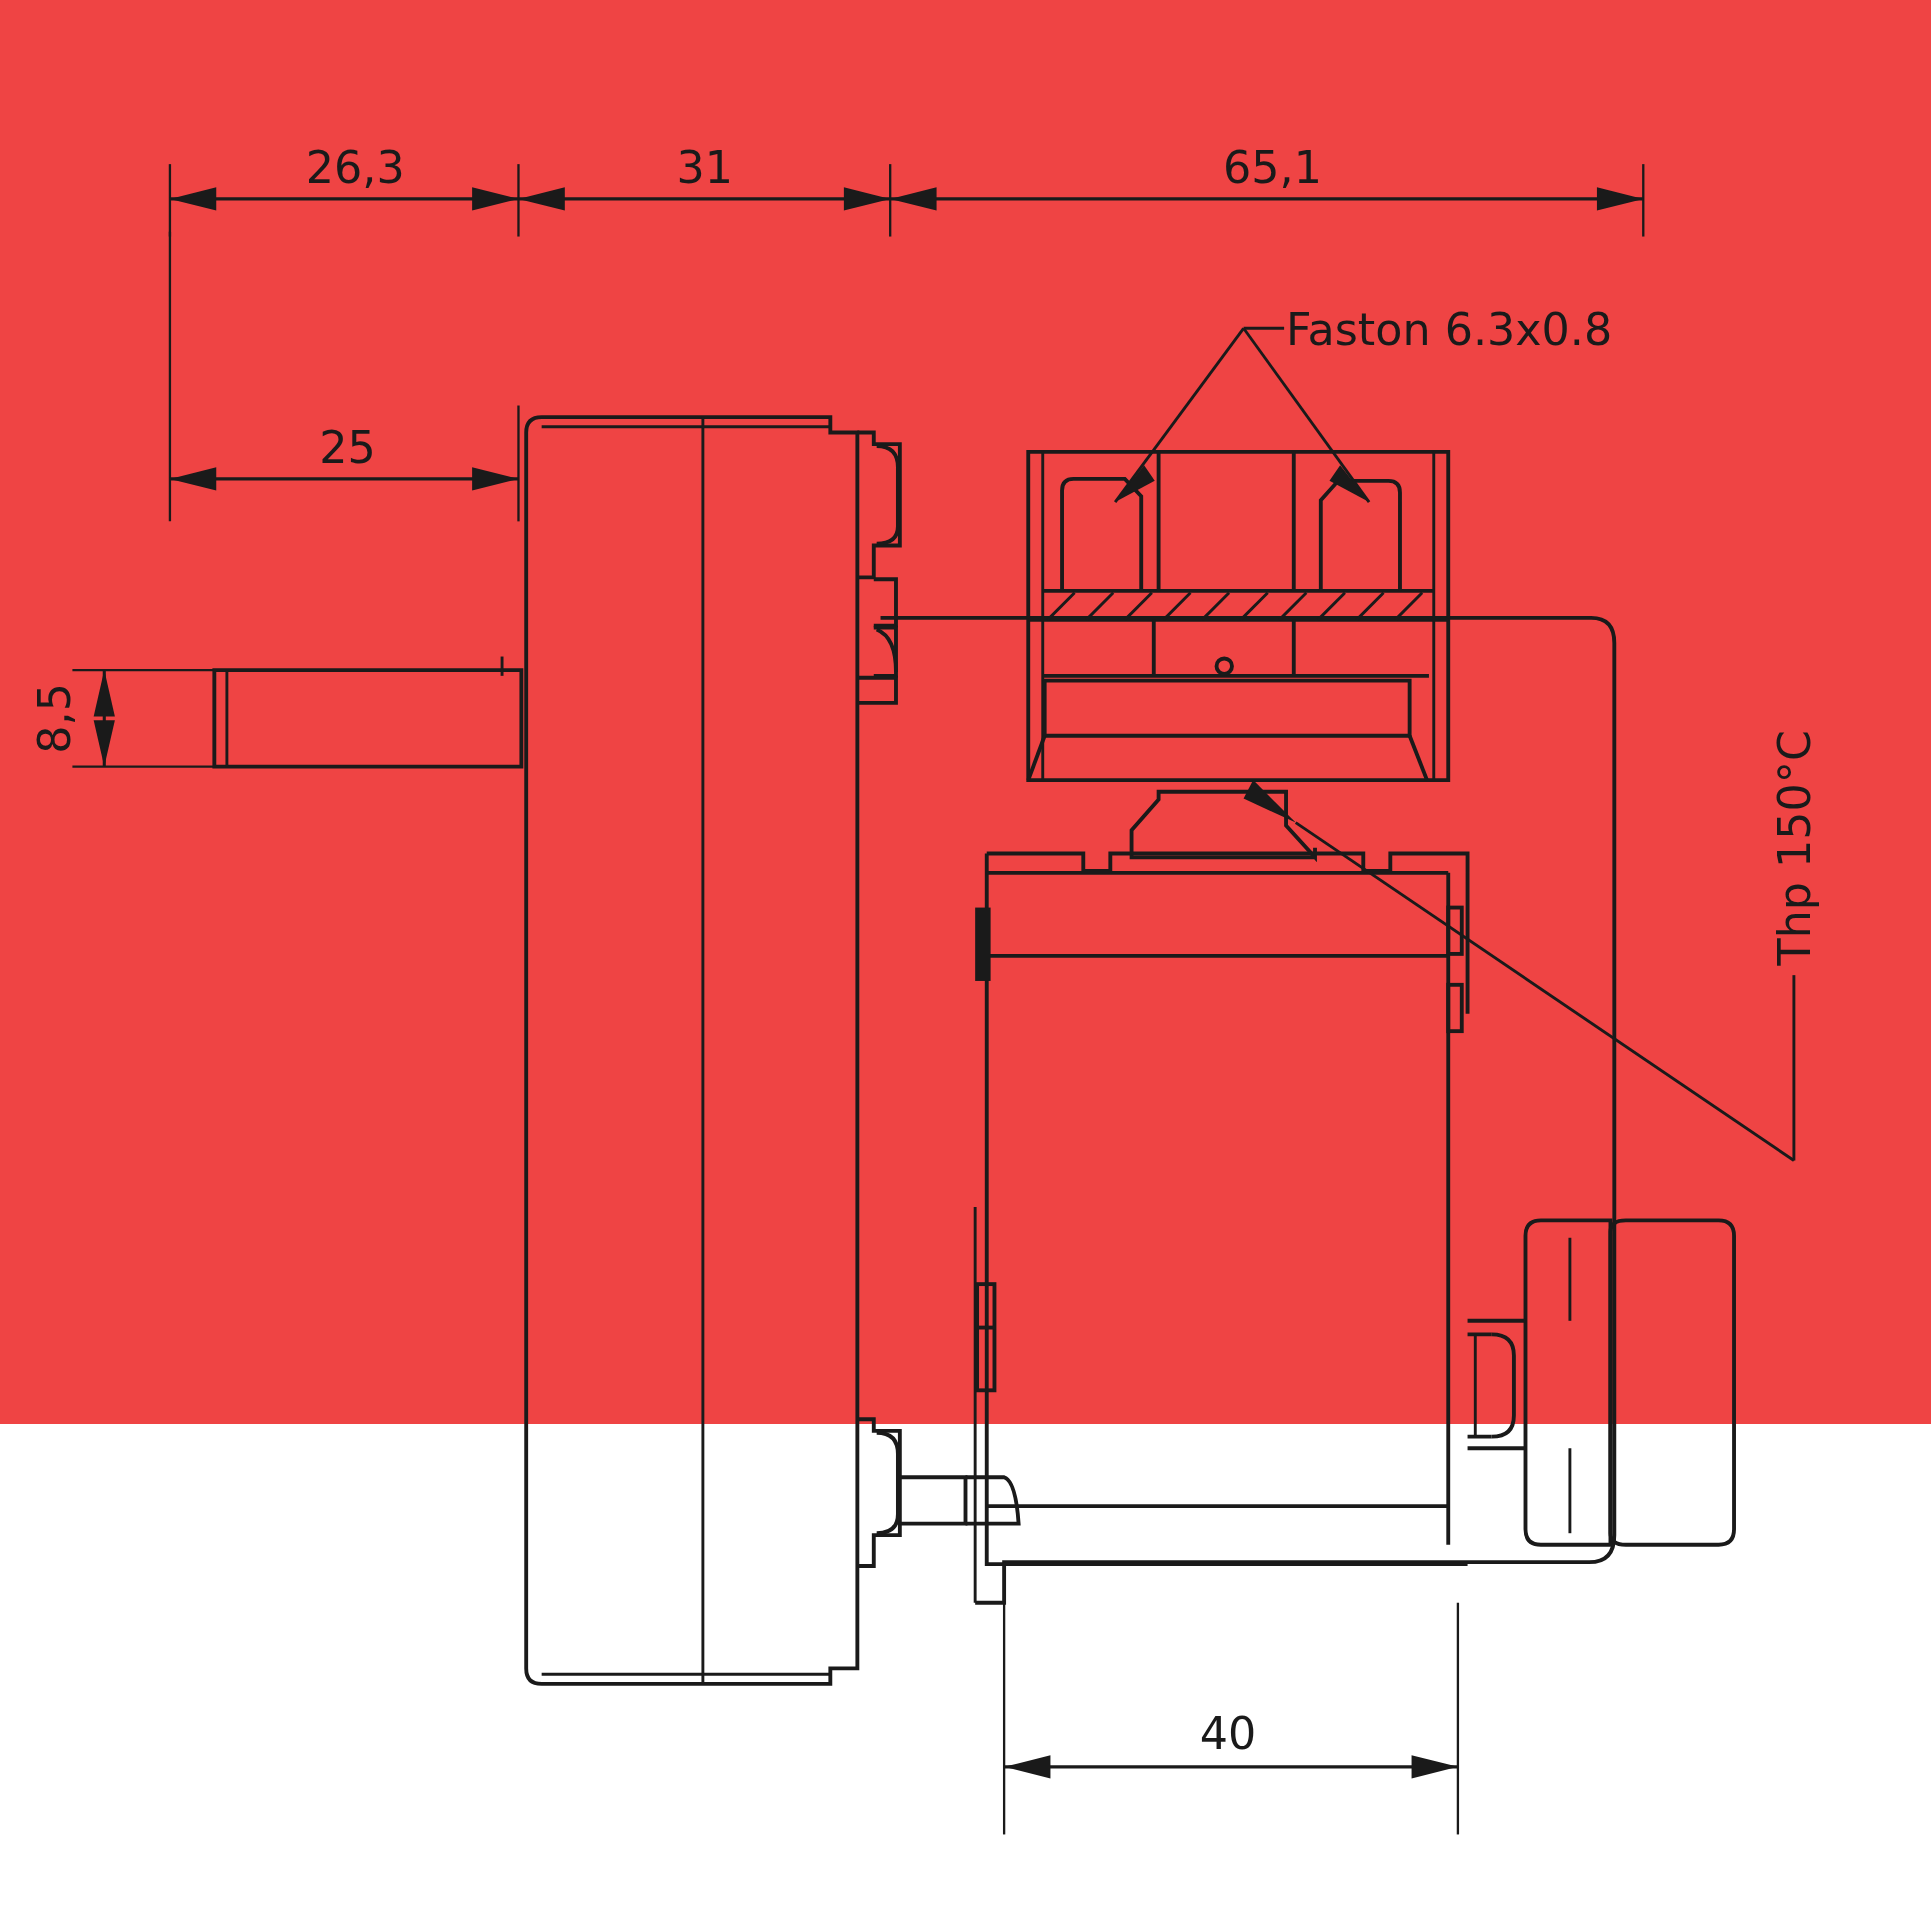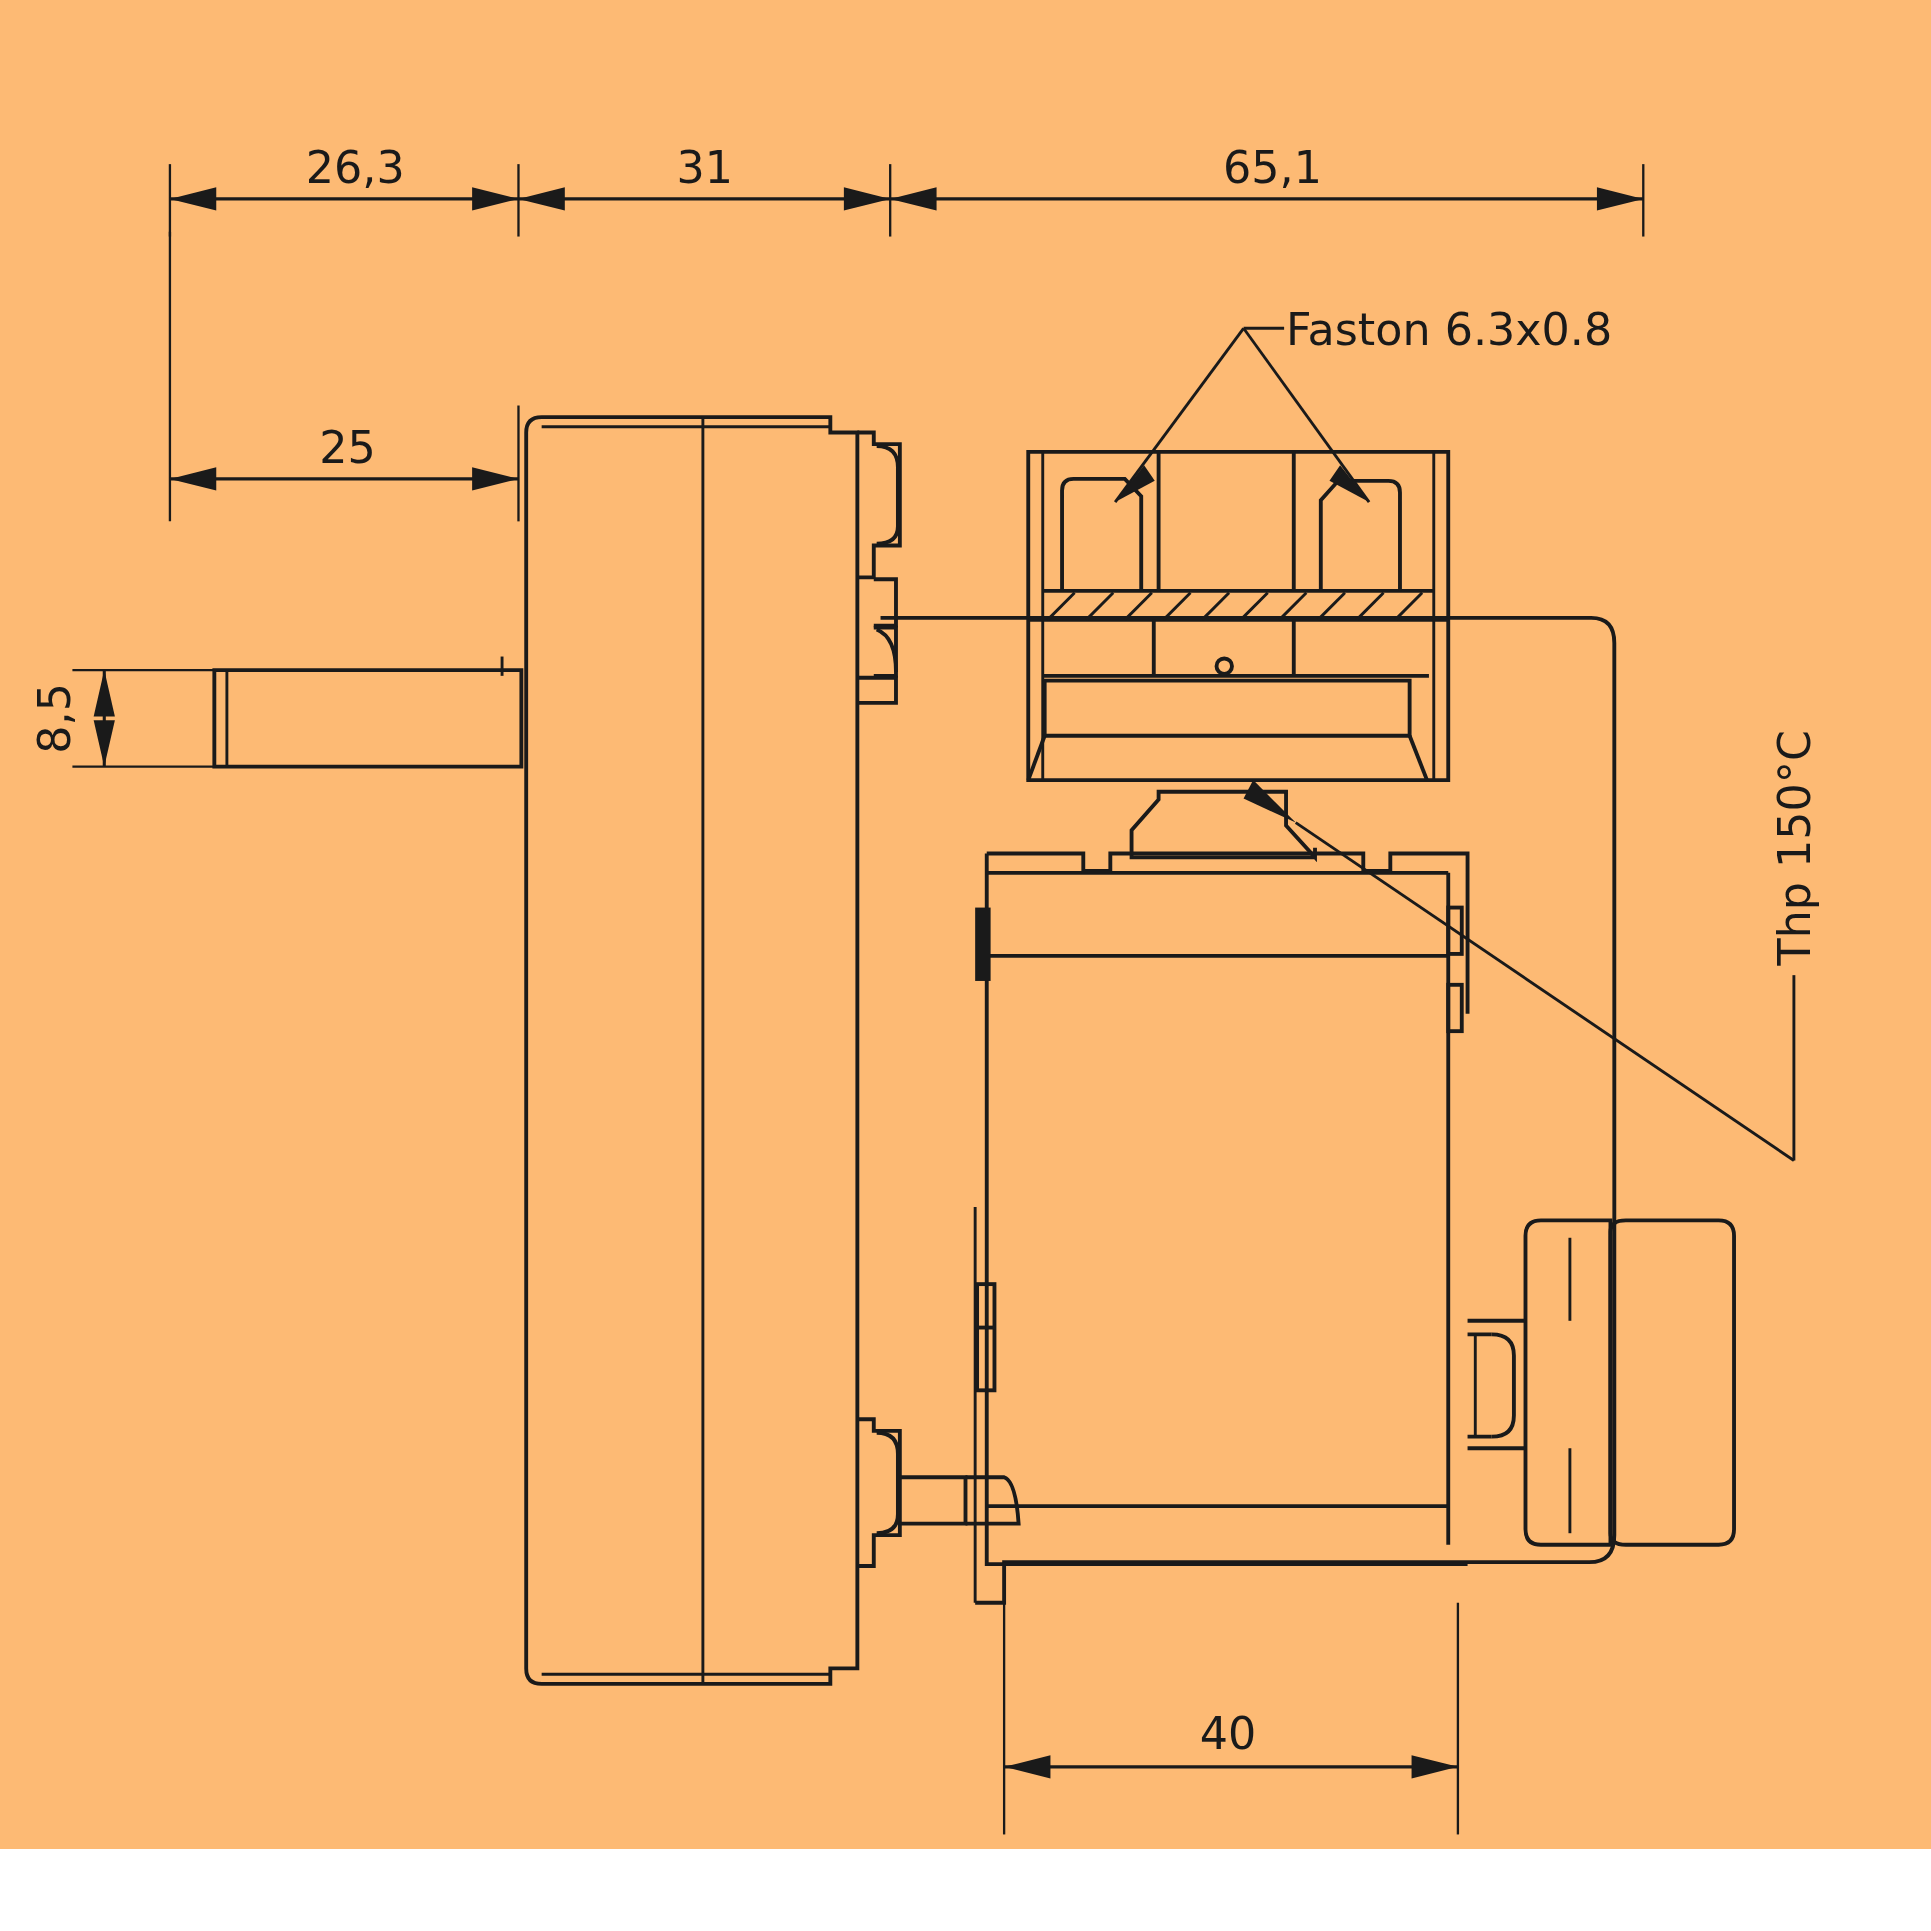--- a/index.html
+++ b/index.html
@@ -9,22 +9,22 @@
   }
   body {
     width: 1931px;
     height: 1931px;
     font-family: "DejaVu Sans", sans-serif;
     overflow: hidden;
   }
   #drawing-root {
     position: relative;
     width: 1931px;
-    height: 1849px;
-    background: #fdba74;
+    height: 1424px;
+    background: #ef4444;
   }
   svg.drawing {
     display: block;
     width: 1931px;
     height: 1931px;
   }
   .outline {
     fill: none;
     stroke: #1a1a1a;
     stroke-width: 4;

